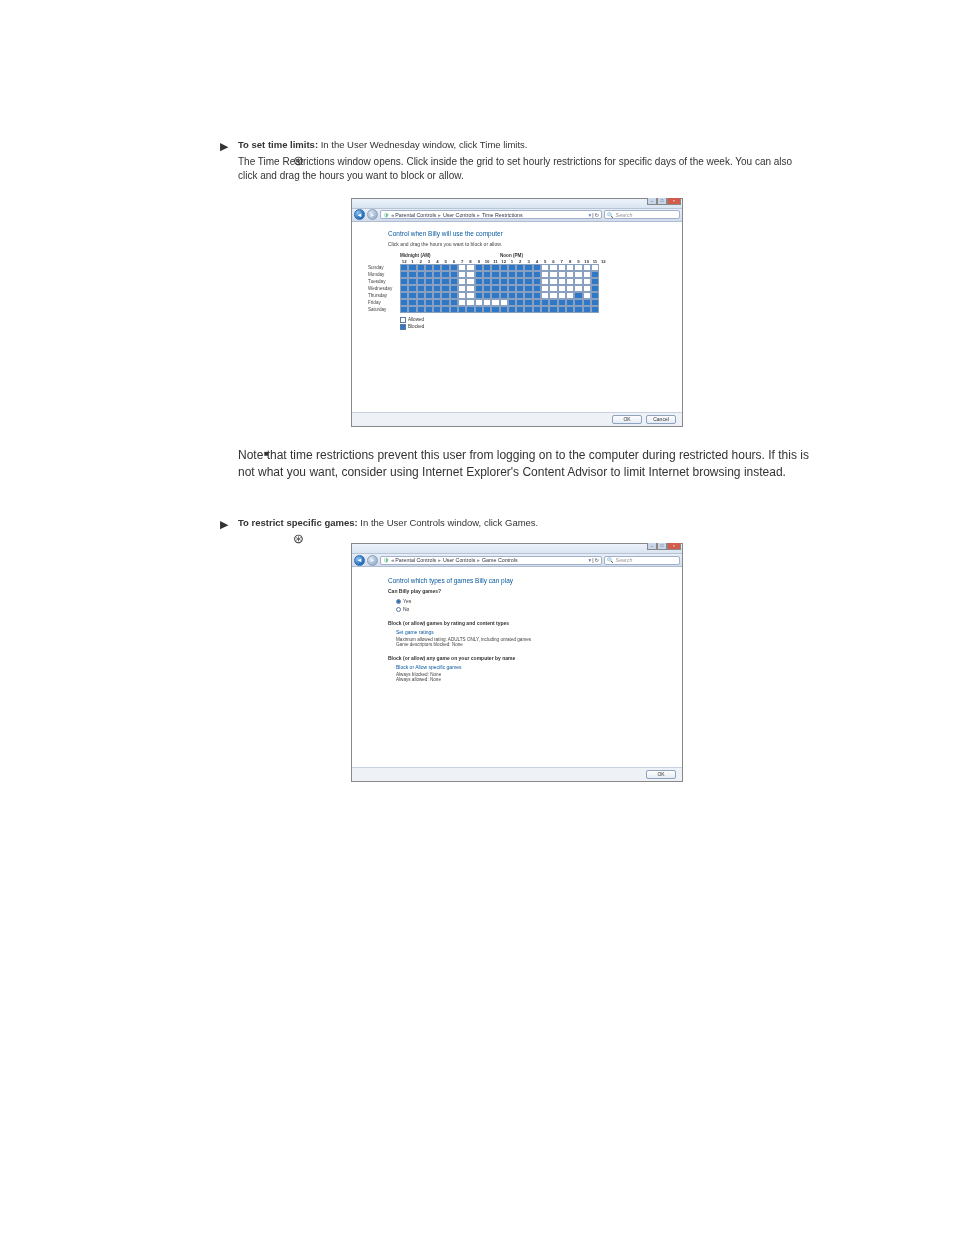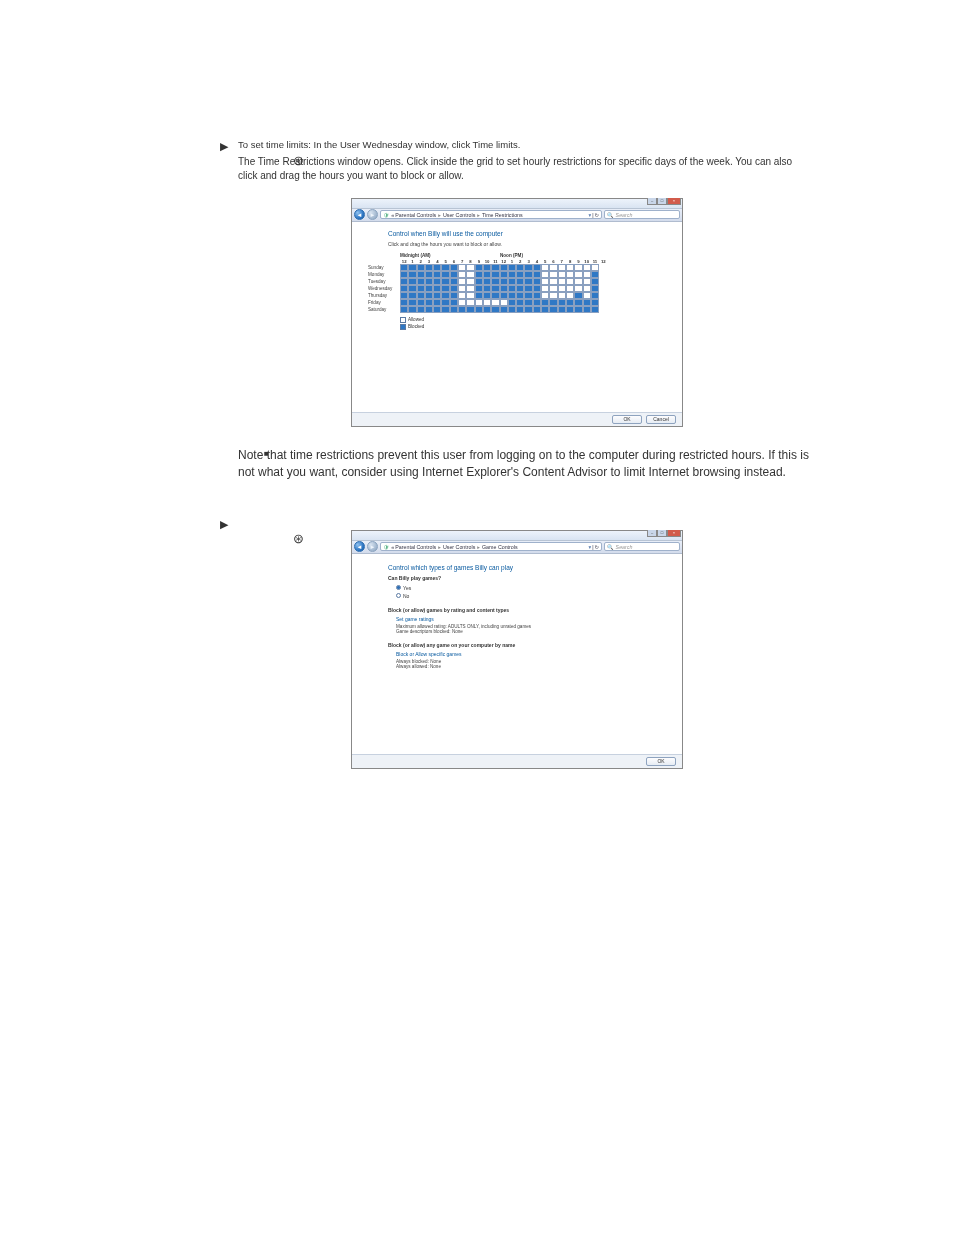--- a/index.html
+++ b/index.html
@@ -11,21 +11,21 @@
     color: #333;
     position: relative;
     padding: 0 140px 0 220px;
     font-size: 9px;
   }
   .step { position: relative; margin-bottom: 10px; }
   .step-arrow { position: absolute; left: 0; top: 2px; font-size: 11px; }
   .step-tip { position: absolute; left: 73px; top: 15px; font-size: 13px; }
   .step-body { margin-left: 18px; }
   .step-head { font-size: 9.5px; line-height: 1.45; }
-  .step-head .label { font-weight: 400; }
+  .step-head .label { font-weight: 700; }
   .step-desc { font-size: 10px; line-height: 1.45; margin-top: 3px; }
   .bullet-row { position: relative; margin: 8px 0 4px 18px; }
   .bullet-sym { position: absolute; left: 26px; top: 2px; font-size: 8px; }
   .bullet-text { font-size: 12px; line-height: 1.45; }
 
   
   .window {
     width: 332px;
     margin: 14px auto 20px auto;
     border: 1px solid #888;
@@ -406,20 +406,23 @@
   <span class="bullet-sym">■</span>
   <div class="bullet-text">Note that time restrictions prevent this user from logging on to the computer during restricted hours. If this is not what you want, consider using Internet Explorer's Content Advisor to limit Internet browsing instead.</div>
 </div>
 
 <div style="height:30px"></div>
 
 <div class="step">
   <span class="step-arrow">▶</span>
   <span class="step-tip">⊛</span>
   <div class="step-body">
+    <div class="step-head">
+      <span class="label">To restrict specific games:</span><span> In the User Controls window, click Games.</span>
+    </div>
   </div>
 </div>
 
 <div class="window">
   <div class="titlebar">
     <div class="winbtns">
       <span class="winbtn min">–</span>
       <span class="winbtn max">□</span>
       <span class="winbtn close">×</span>
     </div>

